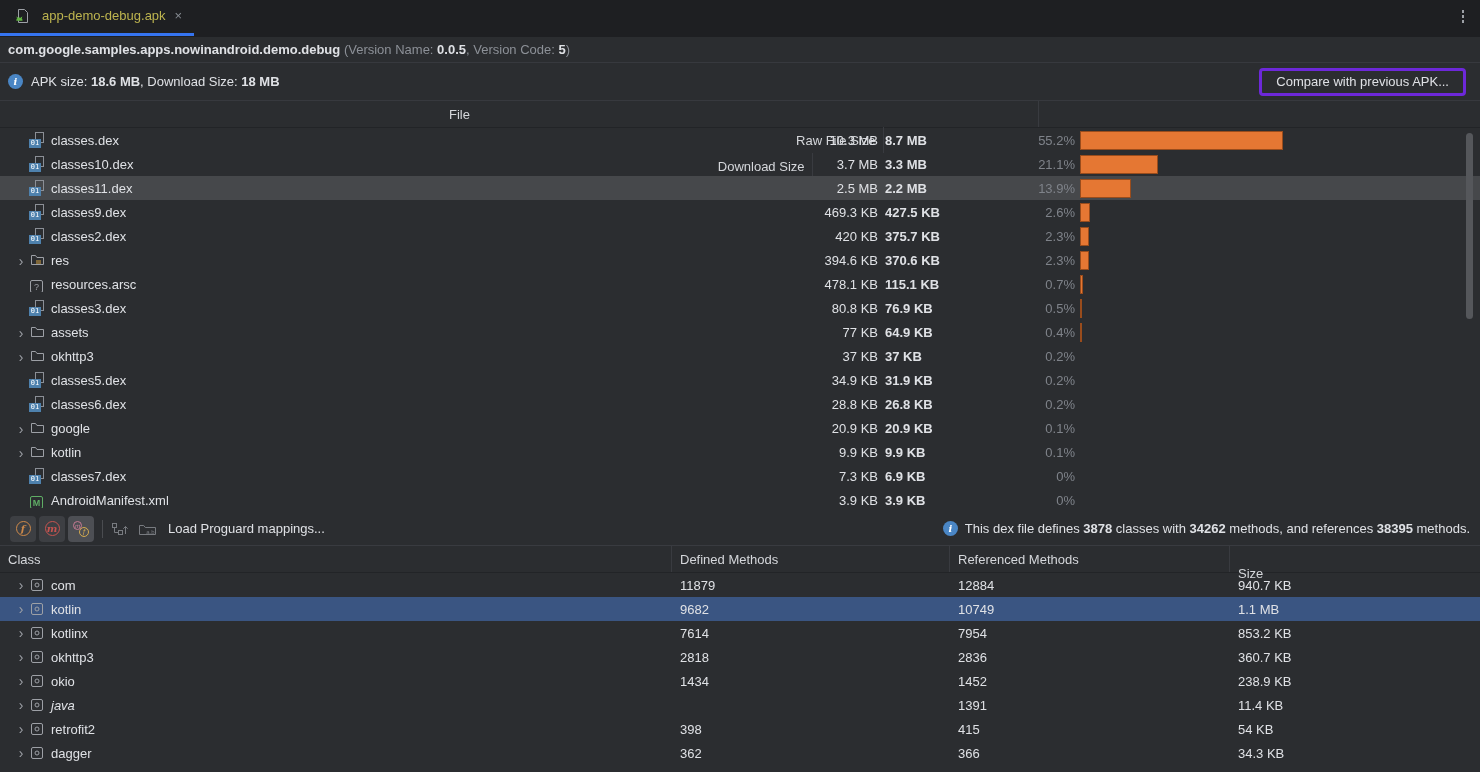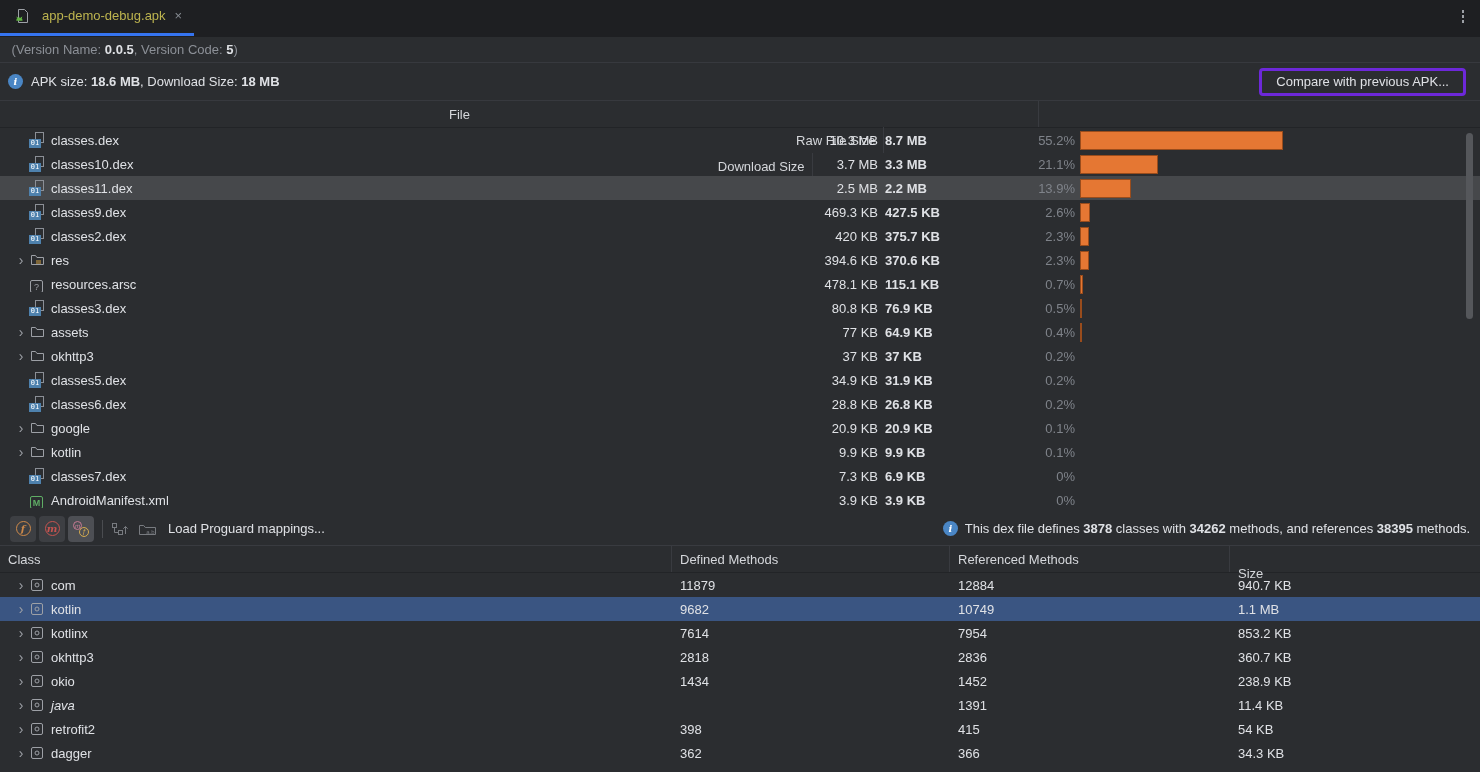--- a/index.html
+++ b/index.html
@@ -35,21 +35,21 @@
   
   .fheader { height:27px; display:flex; align-items:center; border-bottom:1px solid #222427; color:#d5d7db;flex-direction:column; }
   .fh-file { width:598px; flex:none; padding-left:8px; border-right:1px solid #393b40; height:100%; display:flex; align-items:center; }
   .fh-raw  { width:287px; flex:none; padding-right:7px; text-align:right; border-right:1px solid #393b40; height:100%; display:flex; align-items:center; justify-content:flex-end; }
   .fh-dl   { width:145px; flex:none; padding-right:7px; text-align:right; border-right:1px solid #393b40; height:100%; display:flex; align-items:center; justify-content:flex-end; }
   .fh-pct  { flex:1; padding-left:6px; }
 
   .frows { position:relative; height:384px; }
   .frow { height:24px; display:flex; align-items:center; }
   .frow.selected { background:#46484b; }
-  .cell-file { width:598px; flex:none; display:flex; align-items:center; padding-left:13px; overflow:hidden; }
+  .cell-file { width:598px; flex:none; display:flex; align-items:flex-end; padding-left:13px; overflow:hidden; }
   .cell-raw  { width:287px; flex:none; text-align:right; padding-right:7px; }
   .cell-dl   { width:145px; flex:none; text-align:left; padding-right:7px;font-weight:bold; }
   .cell-pct  { flex:1; display:flex; align-items:center; height:100%; }
   .pct { width:45px; flex:none; text-align:right; color:#7f838a; margin-right:5px; }
   .bar { height:19px; background:#e57733; border:1px solid rgba(60,25,0,0.45); flex:none; }
 
   .chev { width:16px; flex:none; color:#9da0a6; font-size:14px; line-height:14px; text-align:center; }
   .fname { margin-left:0; }
 
   .scrollbar-v { position:absolute; right:7px; top:5px; width:7px; height:186px; border-radius:4px; background:#55575b; }
@@ -116,21 +116,21 @@
     <span class="tab-close">×</span>
     <span class="underline"></span>
   </div>
   <span class="kebab">
       <span></span>
       <span></span>
       <span></span>
     </span>
 </div>
 
-<div class="pkgline"><span class="dim"> (Version Name: </span><b>0.0.5</b><span class="dim">, Version Code: </span><b>5</b><span class="dim">)</span></div>
+<div class="pkgline"><b>com.google.samples.apps.nowinandroid.demo.debug</b><span class="dim"> (Version Name: </span><b>0.0.5</b><span class="dim">, Version Code: </span><b>5</b><span class="dim">)</span></div>
 
 <div class="apkline"><span class="info-ic">i</span><span>APK size: </span><b>18.6 MB</b><span>, Download Size: </span><b>18 MB</b><button class="compare-btn">Compare with previous APK...</button></div>
 
 <div class="fheader">
   <div class="fh-file">File</div>
   <div class="fh-raw">Raw File Size</div>
   <div class="fh-dl">Download Size</div>
 </div>
 <div class="frows" id="file-rows">
   <div class="scrollbar-v"></div>

